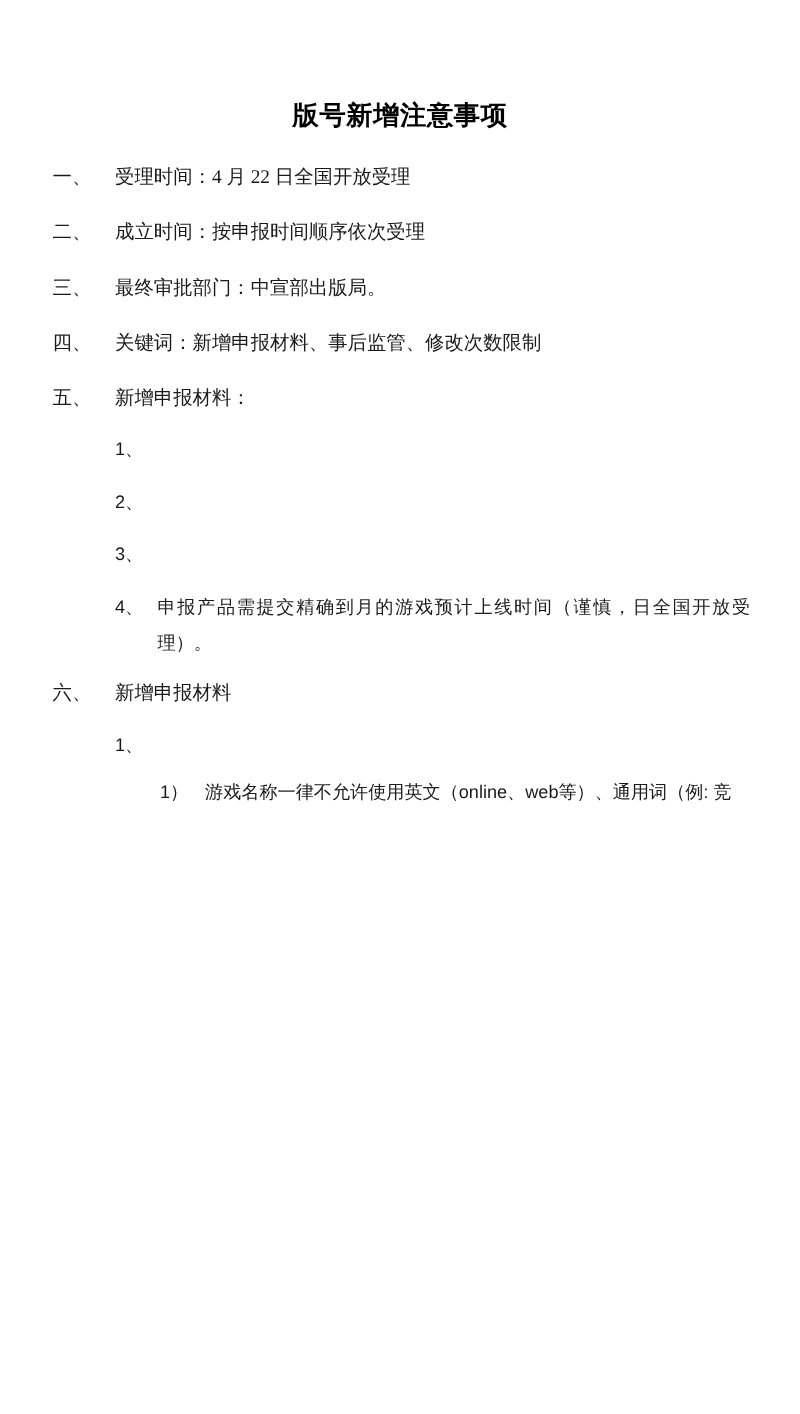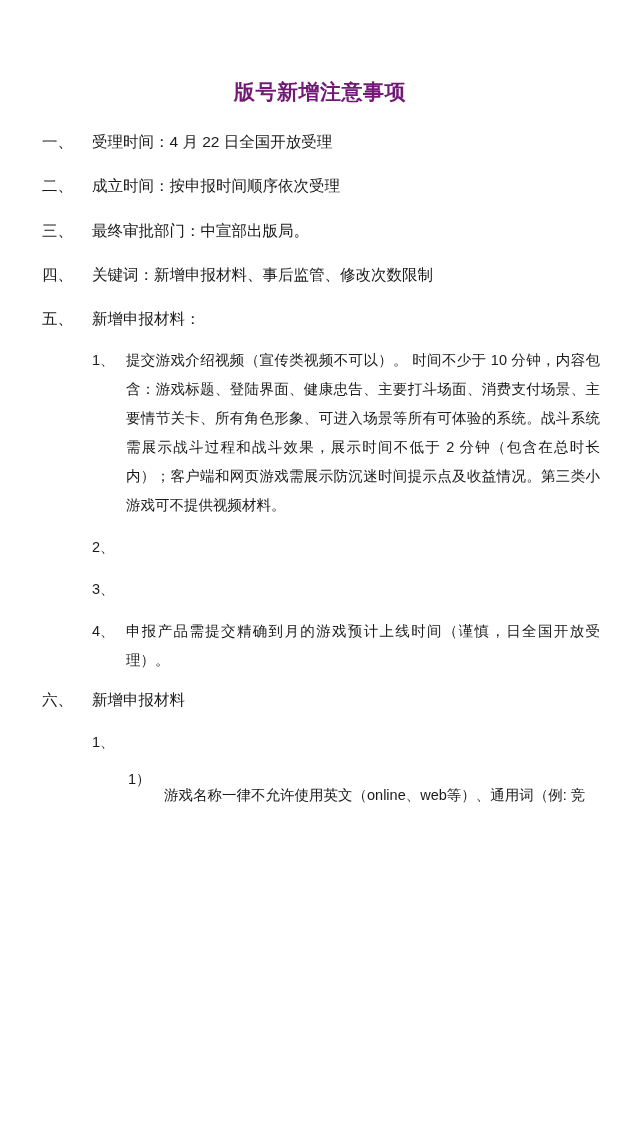--- a/index.html
+++ b/index.html
@@ -20,38 +20,39 @@
     box-sizing: border-box;
     padding: 78px 40px 0 40px;
     position: relative;
   }
   .doc-title {
     text-align: center;
     font-size: 21px;
     font-weight: bold;
     letter-spacing: 0.5px;
     margin: 0 0 24px 0;
-    color: #701a75;
+    color: #000000;
   }
   
   .lvl1 {
     display: flex;
     align-items: flex-start;
     margin: 0 0 21px 0;
     font-size: 15.5px;
     line-height: 1.5;
   }
   .lvl1 .marker {
     width: 52px;
     flex: 0 0 52px;
     padding-left: 2px;
     box-sizing: border-box;
   }
   .lvl1 .body {
     flex: 1 1 auto;
+    font-family: Liberation Serif, serif;
   }
   .lvl1.section-head {
     margin-bottom: 16px;
   }
   
   .lvl2 {
     display: flex;
     align-items: flex-start;
     margin: 0 0 13px 0;
     font-size: 14.5px;
@@ -75,21 +76,20 @@
     line-height: 2.0;
     padding-left: 88px;
   }
   .lvl3 .marker {
     width: 36px;
     flex: 0 0 36px;
   }
   .lvl3 .body {
     flex: 1 1 auto;
     text-align: justify;
-    margin-top: 16px;
   }
   .tight {
     margin-bottom: 8px;
   }
   .nowrapish {
     white-space: normal;
   }
 </style>
 </head>
 <body>
@@ -118,21 +118,20 @@
     <span class="body">关键词：新增申报材料、事后监管、修改次数限制</span>
   </div>
 
   <div class="lvl1 section-head">
     <span class="marker">五、</span>
     <span class="body">新增申报材料：</span>
   </div>
 
   <div class="lvl2">
     <span class="marker">1、</span>
-    <span class="body">提交游戏介绍视频（宣传类视频不可以）。 时间不少于 10 分钟，内容包含：游戏标题、登陆界面、健康忠告、主要打斗场面、消费支付场景、主要情节关卡、所有角色形象、可进入场景等所有可体验的系统。战斗系统需展示战斗过程和战斗效果，展示时间不低于 2 分钟（包含在总时长内）；客户端和网页游戏需展示防沉迷时间提示点及收益情况。第三类小游戏可不提供视频材料。</span>
   </div>
 
   <div class="lvl2">
     <span class="marker">2、</span>
   </div>
 
   <div class="lvl2">
     <span class="marker">3、</span>
   </div>
 

